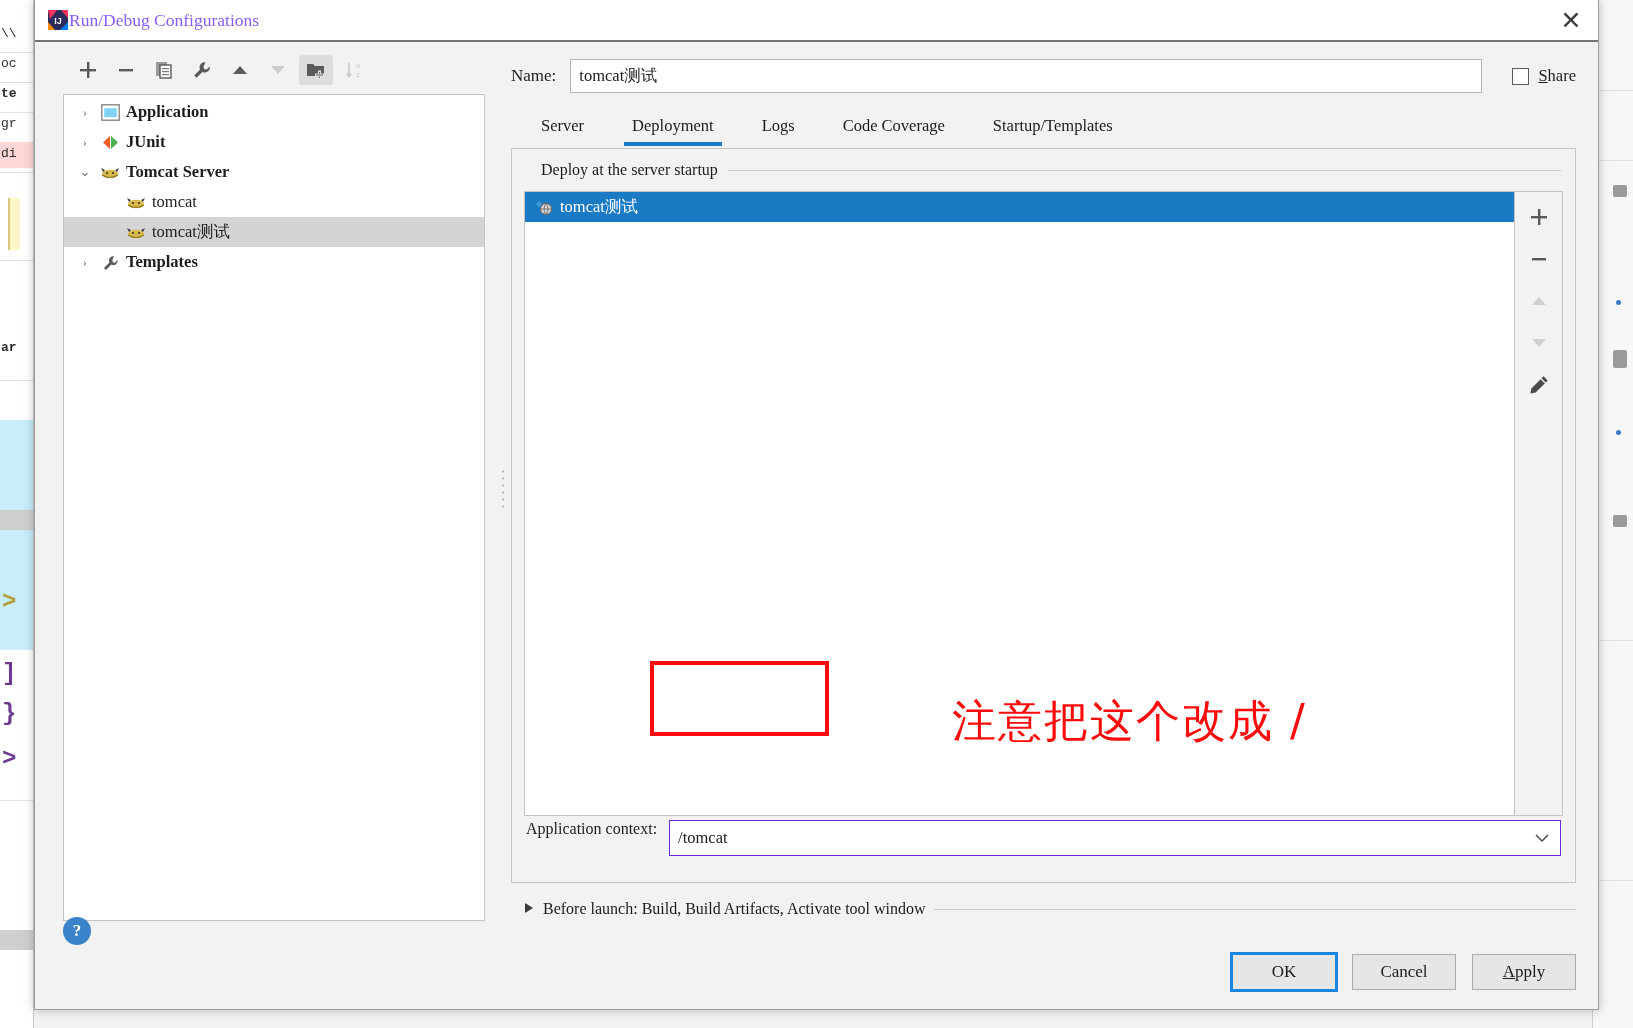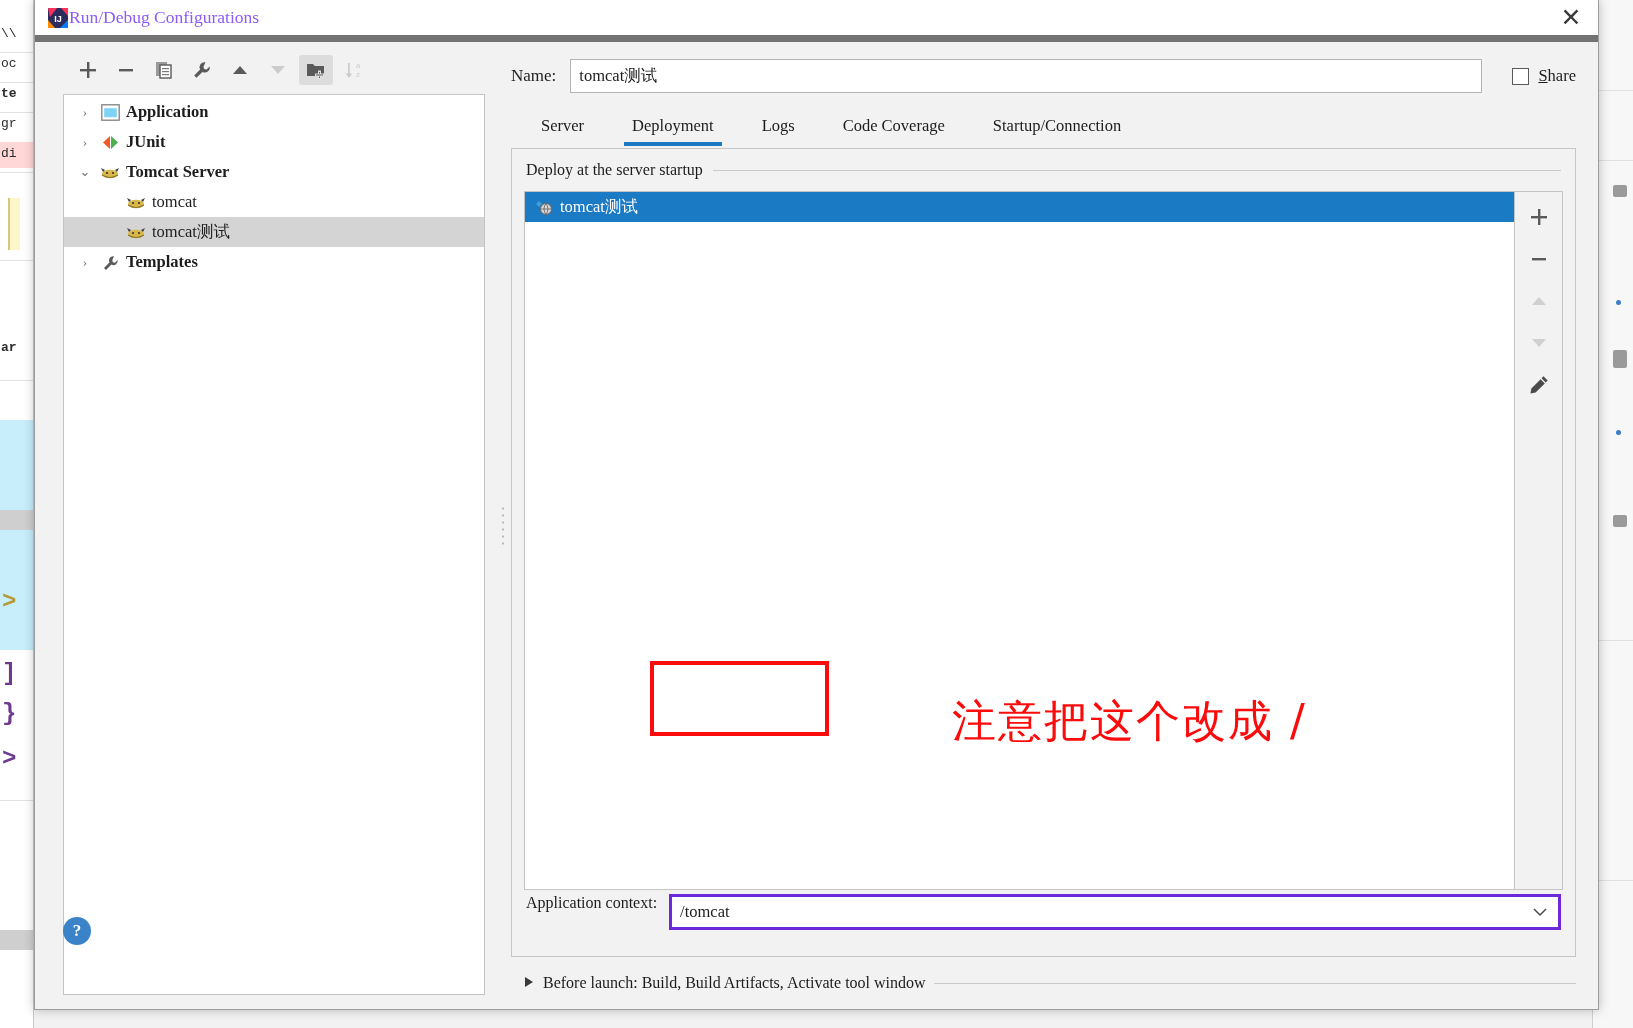--- a/index.html
+++ b/index.html
@@ -55,21 +55,21 @@
     position: absolute; left: 34px; top: 0; width: 1565px; height: 1010px;
     background: #f2f2f2;
     border: 1px solid #9c9c9c; border-top: none;
     box-shadow: 0 0 10px rgba(0,0,0,0.25);
     display: flex; flex-direction: column;
   }
 
   .titlebar {
     height: 42px; background: #ffffff; flex: 0 0 42px;
     display: flex; align-items: center;
-    border-bottom: 7px solid #737373;
+    border-bottom: 2px solid #737373;
   }
   .title-icon {
     margin-left: 12px; width: 22px; height: 22px; position: relative;
     flex: 0 0 22px;
   }
   .title-text {
     font-size: 17.5px; color: #8b5cf6;
     font-family: "Liberation Serif", serif;
   }
   .titlebar-spacer { flex: 1 1 auto; }
@@ -179,21 +179,21 @@
     height: 4px; background: #1b7ac4;
   }
 
   .panel {
     flex: 1 1 auto; margin-top: 2px; border: 1px solid #c6c6c6;
     background: #f2f2f2; display: flex; flex-direction: column;
     min-height: 0; padding: 0 12px;
   }
   .group-title-row {
     display: flex; align-items: center; gap: 10px;
-    height: 42px; flex: 0 0 42px; padding: 0 2px;
+    height: 42px; flex: 0 0 42px; padding: 0 2px; margin-left: 15px;
   }
   .group-title {
     font-size: 16px; color: #1c1c1c; white-space: nowrap;
     font-family: "Liberation Serif", serif;
   }
   .group-line { flex: 1 1 auto; height: 1px; background: #c9c9c9; }
 
   .deploy-area { flex: 1 1 auto; display: flex; min-height: 0; padding-bottom: 4px;}
   .deploy-list {
     flex: 1 1 auto; background: #ffffff; border: 1px solid #c4c4c4;
@@ -225,21 +225,21 @@
   .ctx-row {
     height: 62px; flex: 0 0 62px; display: flex; align-items: flex-start;
     padding: 0 2px;
   }
   .ctx-label {
     font-size: 16px; color: #1c1c1c; margin-right: 12px; white-space: nowrap;
     font-family: "Liberation Serif", serif;
   }
   .ctx-combo {
     flex: 1 1 auto; height: 36px; background: #ffffff;
-    border: 3px solid #6d28d9; display: flex; align-items: center;
+    border: 1px solid #6d28d9; display: flex; align-items: center;
     min-width: 0;
   }
   .ctx-input {
     flex: 1 1 auto; border: none; outline: none; background: transparent;
     padding: 0 8px; font-size: 16.5px; color: #1c1c1c;
     font-family: "Liberation Serif", serif; min-width: 0;
   }
   .ctx-arrow {
     width: 36px; flex: 0 0 36px; display: flex; align-items: center;
     justify-content: center; color: #4a4a4a; font-size: 14px; cursor: pointer;
@@ -514,21 +514,21 @@
           <span class="cbox"></span>
           <span class="share-label"><span class="u">S</span><span>hare</span></span>
         </span>
       </div>
 
       <div class="tabs">
         <div class="tab">Server</div>
         <div class="tab active">Deployment</div>
         <div class="tab">Logs</div>
         <div class="tab">Code Coverage</div>
-        <div class="tab">Startup/Connection</div>
+        <div class="tab">Startup/Templates</div>
       </div>
 
       <div class="panel">
 
         <div class="group-title-row">
           <span class="group-title">Deploy at the server startup</span>
           <span class="group-line"></span>
         </div>
 
         <div class="deploy-area">
@@ -594,18 +594,26 @@
           <svg width="12" height="14" viewBox="0 0 12 14">
             <path d="M2 2 L10 7 L2 12 Z" fill="#3a3a3a"></path>
           </svg>
         </span>
         <span class="bl-text">Before launch: Build, Build Artifacts, Activate tool window</span>
         <span class="bl-line"></span>
       </div>
     </div>
   </div>
 
+  <div class="button-bar">
+    <button class="dlg-btn focused">OK</button>
+    <button class="dlg-btn">Cancel</button>
+    <button class="dlg-btn">
+        <span class="u">A</span>
+        <span>pply</span>
+      </button>
+  </div>
 
   <div class="help-btn">?</div>
 </div>
 
 <div class="ann-box"></div>
 <div class="ann-text">注意把这个改成 /</div>
 
 </body></html>

